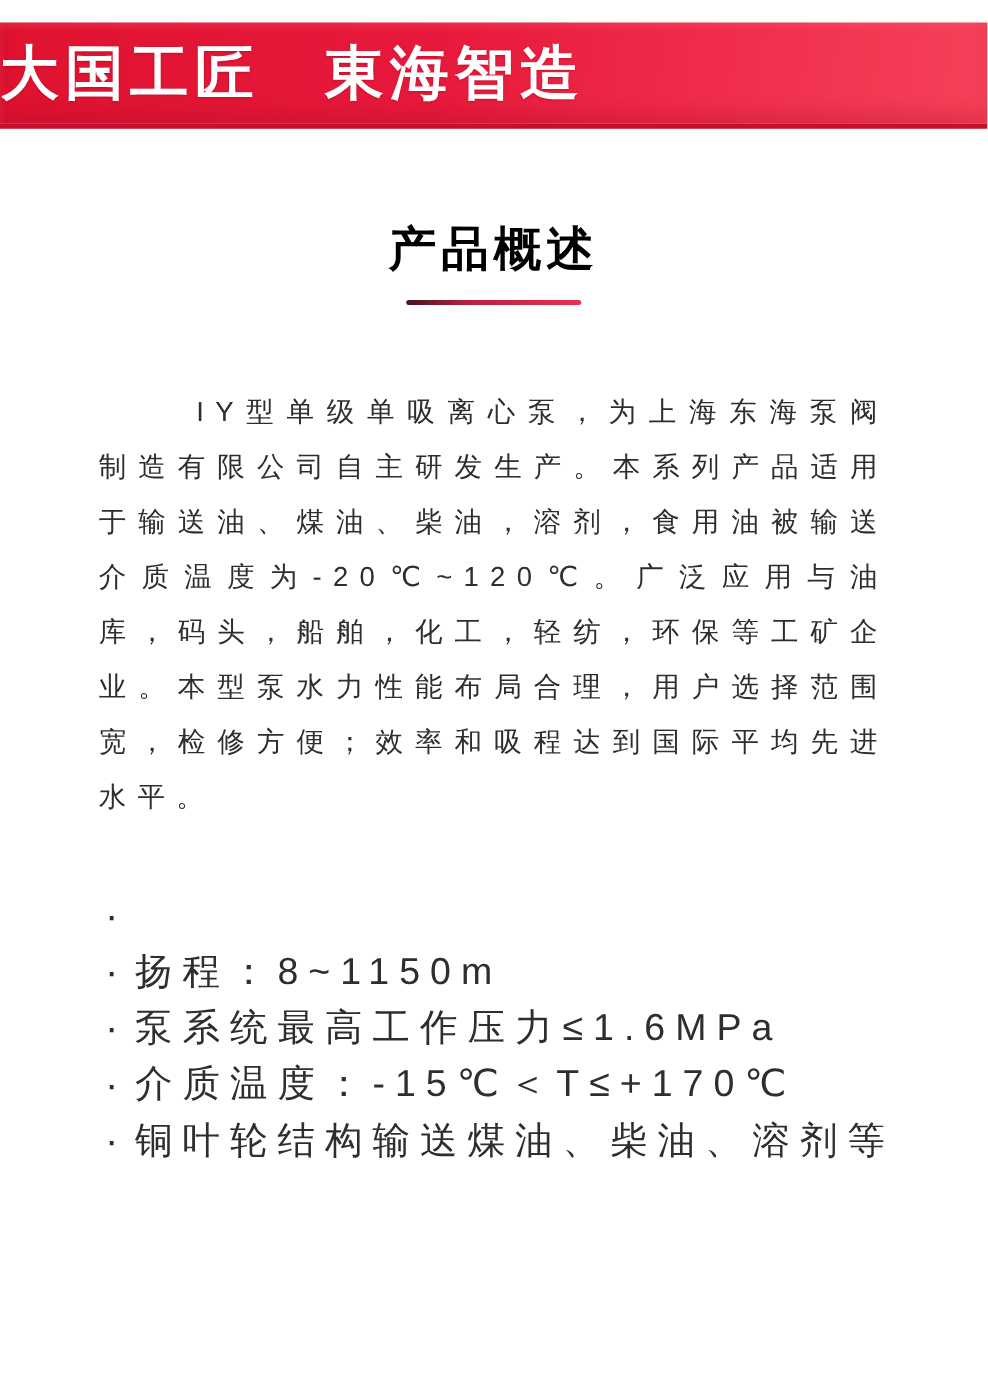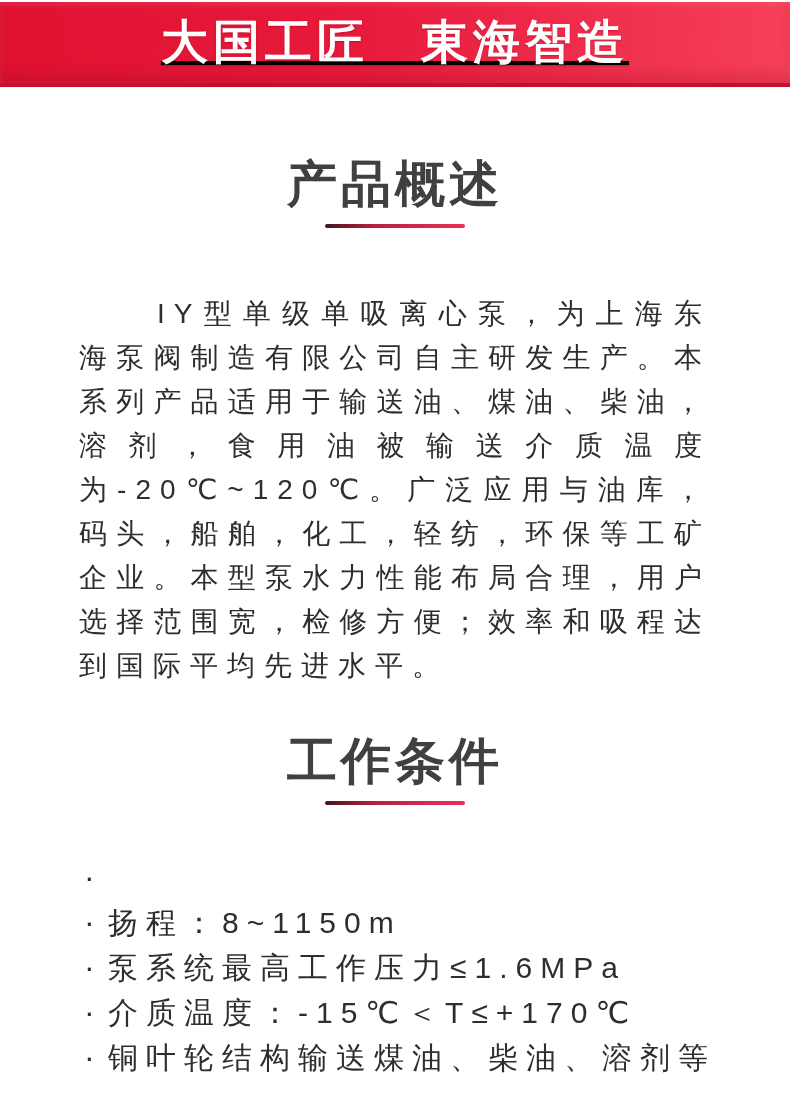--- a/index.html
+++ b/index.html
@@ -14,29 +14,28 @@
     font-family: "Liberation Sans", "DejaVu Sans", sans-serif;
   }
   .page {
     width: 790px;
     height: 1114px;
     position: relative;
     background: #ffffff;
   }
   
   .banner {
-    margin-top: 2px;
+    margin-top: 18px;
     height: 81px;
     display: flex;
     align-items: center;
-    justify-content: center;
+    justify-content: flex-start;
     background: linear-gradient(94deg, #df1230 0%, #e81a3c 45%, #f64059 100%);
     border-bottom: 4px solid #c50f2e;
     box-shadow: inset 0 -10px 12px rgba(140, 0, 25, 0.18), inset 0 3px 6px rgba(255, 120, 140, 0.25);
-    text-decoration: underline;
   }
   .banner-title {
     color: #ffffff;
     font-size: 47px;
     font-weight: bold;
     letter-spacing: 5px;
     text-shadow: 0 1px 2px rgba(120, 0, 15, 0.35);
     white-space: nowrap;
   }
   
@@ -44,38 +43,38 @@
     text-align: center;
   }
   .section-header.overview {
     margin-top: 70px;
   }
   .section-header.conditions {
     margin-top: 46px;
   }
   .section-title {
     margin: 0;
-    font-size: 50px;
+    font-size: 38px;
     line-height: 54px;
     font-weight: bold;
-    color: #404040;
+    color: #000000;
     letter-spacing: 4px;
   }
   .title-underline {
     width: 140px;
     height: 4px;
     margin: 13px auto 0;
     border-radius: 3px;
     background: linear-gradient(90deg, #43161e 0%, #b82040 35%, #e73257 100%);
   }
   
   .paragraph {
     width: 632px;
     margin: 64px auto 0;
-    font-size: 28px;
+    font-size: 22px;
     line-height: 44px;
     letter-spacing: 9px;
     color: #2e2e2e;
     text-align: justify;
     text-indent: 78px;
   }
   
   .spec-list {
     list-style: none;
     margin: 50px 0 0 84px;
@@ -111,24 +110,20 @@
 
   <section>
     <div class="section-header overview">
       <h2 class="section-title">产品概述</h2>
       <div class="title-underline"></div>
     </div>
     <p class="paragraph">IY型单级单吸离心泵，为上海东海泵阀制造有限公司自主研发生产。本系列产品适用于输送油、煤油、柴油，溶剂，食用油被输送介质温度为-20℃~120℃。广泛应用与油库，码头，船舶，化工，轻纺，环保等工矿企业。本型泵水力性能布局合理，用户选择范围宽，检修方便；效率和吸程达到国际平均先进水平。</p>
   </section>
 
   <section>
-    <div class="section-header conditions">
-      <h2 class="section-title">工作条件</h2>
-      <div class="title-underline"></div>
-    </div>
 
     <ul class="spec-list">
       <li class="spec-item">
         <span class="bullet">·</span>
       </li>
       <li class="spec-item">
         <span class="bullet">·</span>
         <span class="spec-text">扬程：8~1150m</span>
       </li>
       <li class="spec-item">

